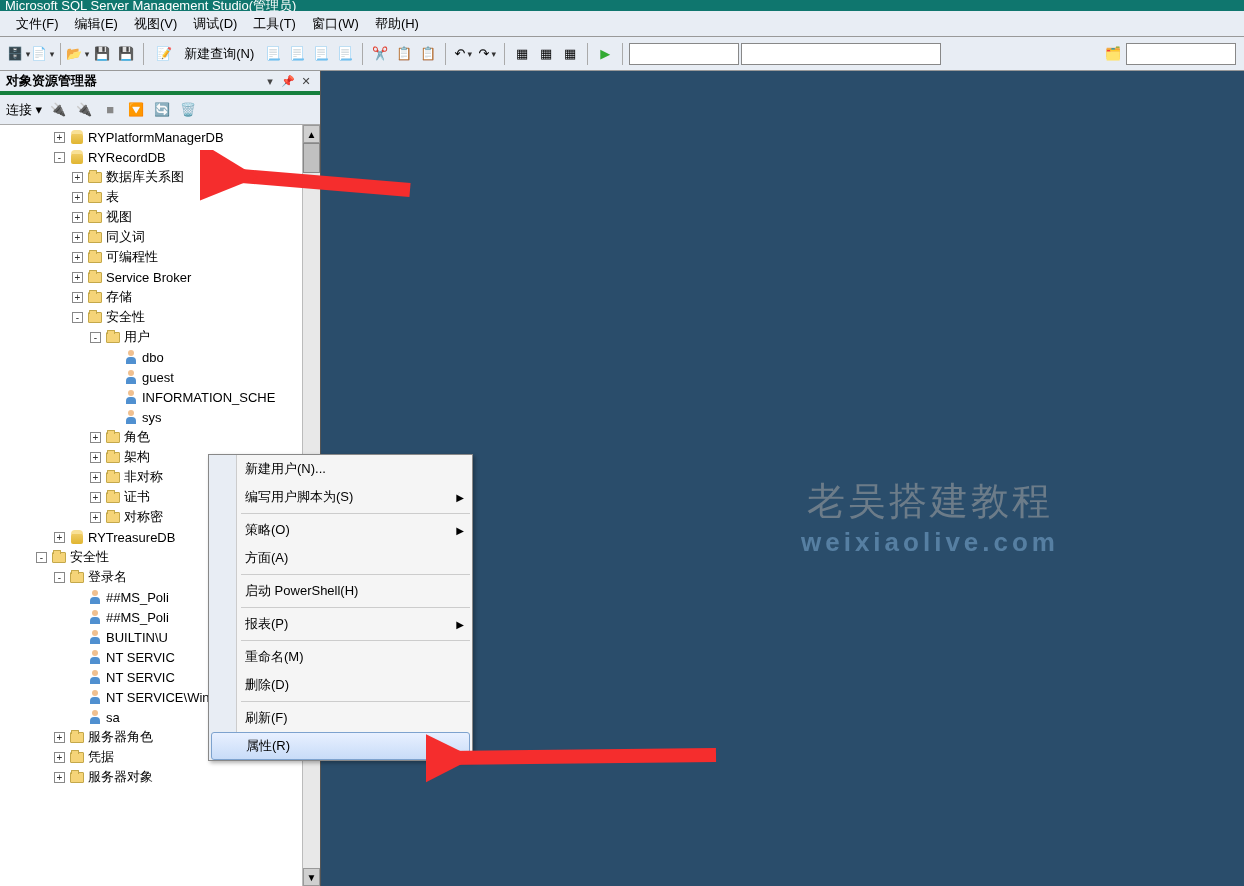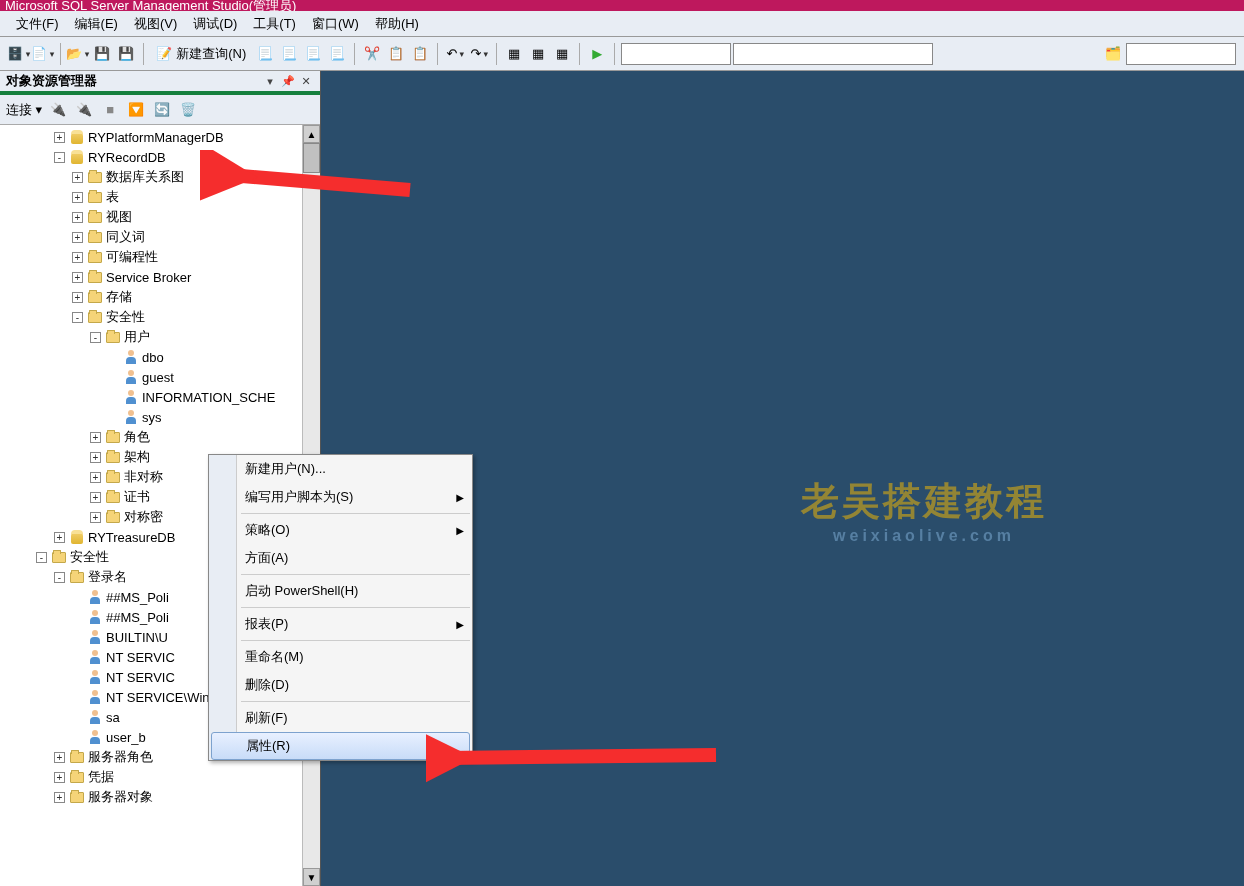--- a/index.html
+++ b/index.html
@@ -1,19 +1,19 @@
 <!DOCTYPE html>
 <html><head>
 <meta charset="utf-8">
 <style>
 * { margin: 0; padding: 0; box-sizing: border-box; font-family: "Microsoft YaHei", SimSun, sans-serif; font-size: 13px; }
 body { width: 1244px; height: 886px; background: #2a4d6b; overflow: hidden; position: relative; }
 
 
-.titlebar { background: #be185d; color: #fff; height: 11px; padding: 0 5px; font-family: "SimSun", monospace; font-size: 14px; line-height: 11px; overflow: hidden; }
+.titlebar { background: #0f766e; color: #fff; height: 11px; padding: 0 5px; font-family: "SimSun", monospace; font-size: 14px; line-height: 11px; overflow: hidden; }
 
 
 .menubar { background: #e8edf4; height: 26px; display: flex; align-items: center; padding: 0 8px; border-bottom: 1px solid #999; }
 .menubar .menu-item { padding: 3px 8px; cursor: pointer; }
 
 
 .toolbar { background: #e8edf4; height: 34px; display: flex; align-items: center; padding: 0 8px; border-bottom: 1px solid #999; gap: 2px; }
 .toolbar .sep { width: 1px; height: 22px; background: #aaa; margin: 0 4px; }
 .toolbar .tb-btn { width: 22px; height: 22px; display: flex; align-items: center; justify-content: center; cursor: pointer; border-radius: 2px; }
 .toolbar .tb-btn-text { padding: 0 6px; width: auto; }
@@ -52,22 +52,22 @@
 .cm-item { height: 28px; display: flex; align-items: center; padding-left: 36px; padding-right: 12px; cursor: pointer; position: relative; }
 .cm-item.highlighted { background: linear-gradient(#e8f0ff, #c8dcf8); border: 1px solid #7da2ce; border-radius: 3px; margin: 0 2px; padding-left: 34px; }
 .cm-item .arrow { position: absolute; right: 8px; font-size: 10px; }
 .cm-sep { height: 1px; background: #ccc; margin: 2px 2px 2px 32px; }
 
 
 .doc-area { flex: 1; background: #2a4d6b; position: relative; }
 
 
 .watermark { position: absolute; left: 480px; top: 405px; text-align: center; pointer-events: none; opacity: 0.55; }
-.watermark .wm1 { font-size: 38px; font-weight: bold; color: #eab308; letter-spacing: 3px; }
-.watermark .wm2 { font-size: 16px; font-weight: bold; color: #7ba9d0; letter-spacing: 4px; }
+.watermark .wm1 { font-size: 38px; font-weight: normal; color: #a3a3a3; letter-spacing: 3px; }
+.watermark .wm2 { font-size: 26px; font-weight: bold; color: #7ba9d0; letter-spacing: 4px; }
 
 
 .arrow-anno { position: absolute; z-index: 200; pointer-events: none; }
 
 
 .icon-folder { width: 14px; height: 11px; background: #f5d478; border: 1px solid #c4a84a; border-radius: 1px; position: relative; }
 .icon-folder::before { content: ''; position: absolute; top: -3px; left: 0; width: 6px; height: 3px; background: #f5d478; border: 1px solid #c4a84a; border-bottom: none; border-radius: 1px 1px 0 0; }
 .icon-db { width: 12px; height: 14px; background: linear-gradient(#f5d478, #e0b530); border-radius: 6px 6px 2px 2px; position: relative; }
 .icon-db::before { content: ''; position: absolute; top: 0; left: 0; right: 0; height: 4px; background: #f8e095; border-radius: 6px 6px 0 0; }
 .icon-user { width: 14px; height: 14px; position: relative; }
@@ -108,21 +108,21 @@
     </div>
   <div class="tb-btn">
       <span>💾</span>
     </div>
   <div class="tb-btn">
       <span>💾</span>
     </div>
   <div class="sep"></div>
   <div class="tb-btn tb-btn-text">
     <span>📝</span>
-    <span style="margin-left:4px;">新建查询(N)</span>
+    <span style="margin-left:12px;">新建查询(N)</span>
   </div>
   <div class="tb-btn">
       <span>📃</span>
     </div>
   <div class="tb-btn">
       <span>📃</span>
     </div>
   <div class="tb-btn">
       <span>📃</span>
     </div>
@@ -424,28 +424,20 @@
             </span>
             <span class="tree-label">NT SERVICE\Winmgmt</span>
           </div>
           <div class="tree-row">
             <span class="ind" style="width: 72px;"></span>
             <span class="tree-toggle blank"></span>
             <span class="tree-icon">
               <div class="icon-user"></div>
             </span>
             <span class="tree-label">sa</span>
-          </div>
-          <div class="tree-row">
-            <span class="ind" style="width: 72px;"></span>
-            <span class="tree-toggle blank"></span>
-            <span class="tree-icon">
-              <div class="icon-user"></div>
-            </span>
-            <span class="tree-label">user_b</span>
           </div>
           <div class="tree-row">
             <span class="ind" style="width: 54px;"></span>
             <span class="tree-toggle">+</span>
             <span class="tree-icon">
               <div class="icon-folder"></div>
             </span>
             <span class="tree-label">服务器角色</span>
           </div>
           <div class="tree-row">

